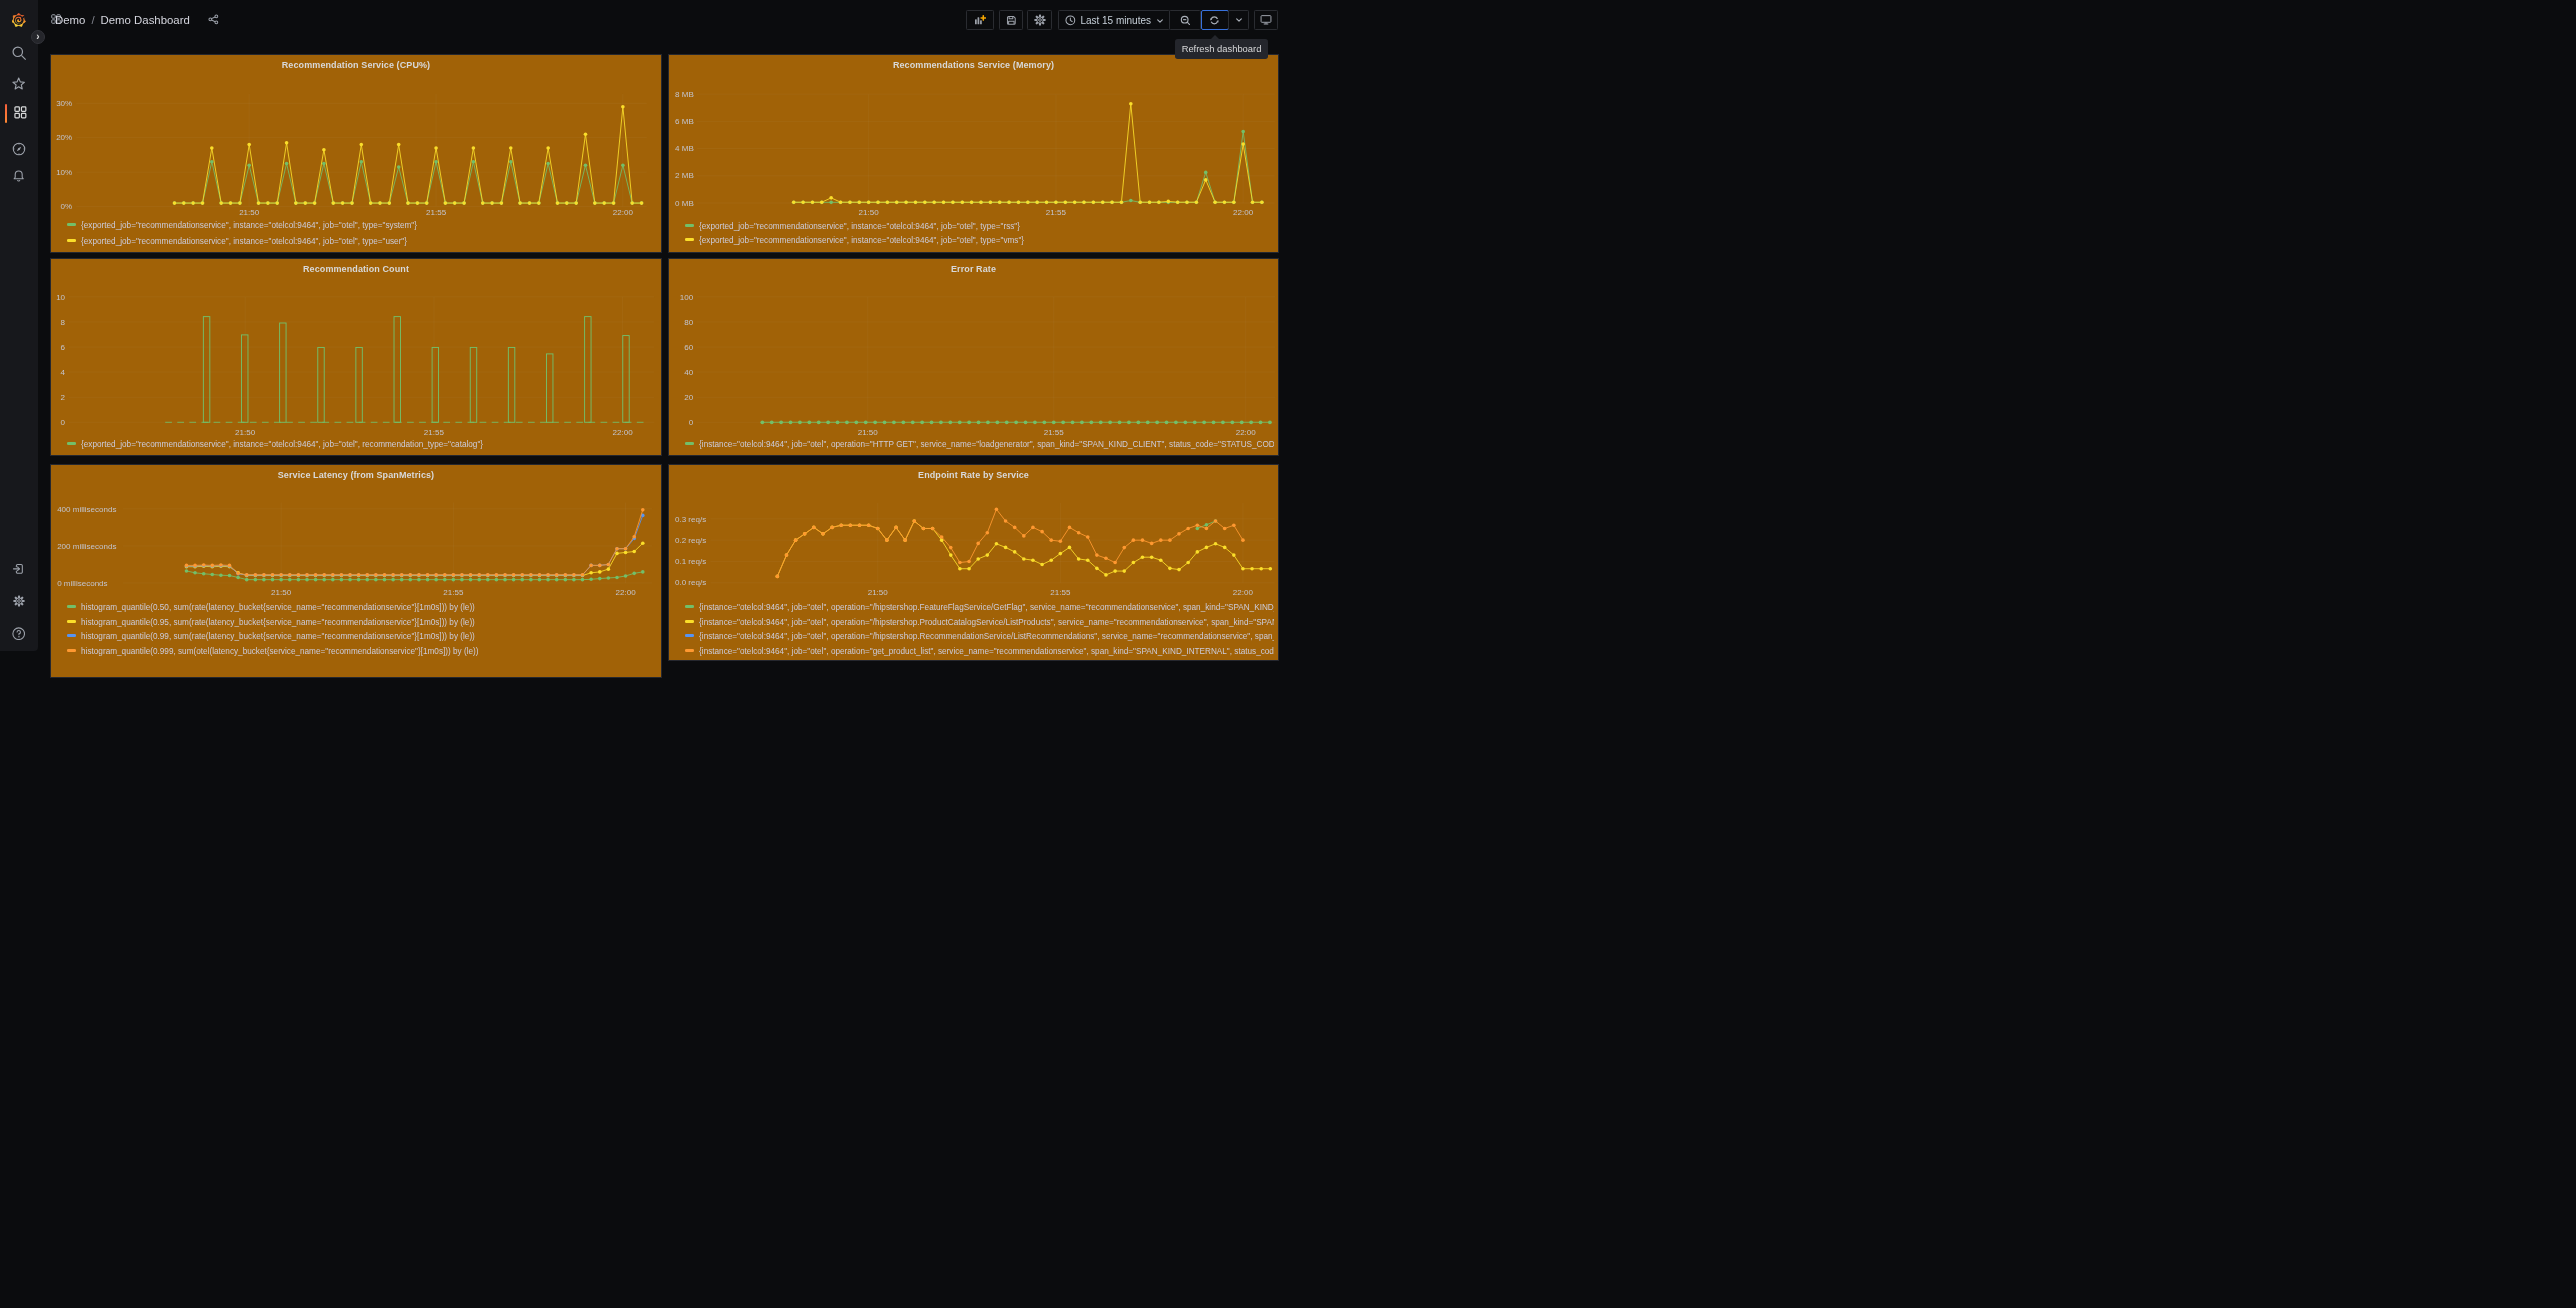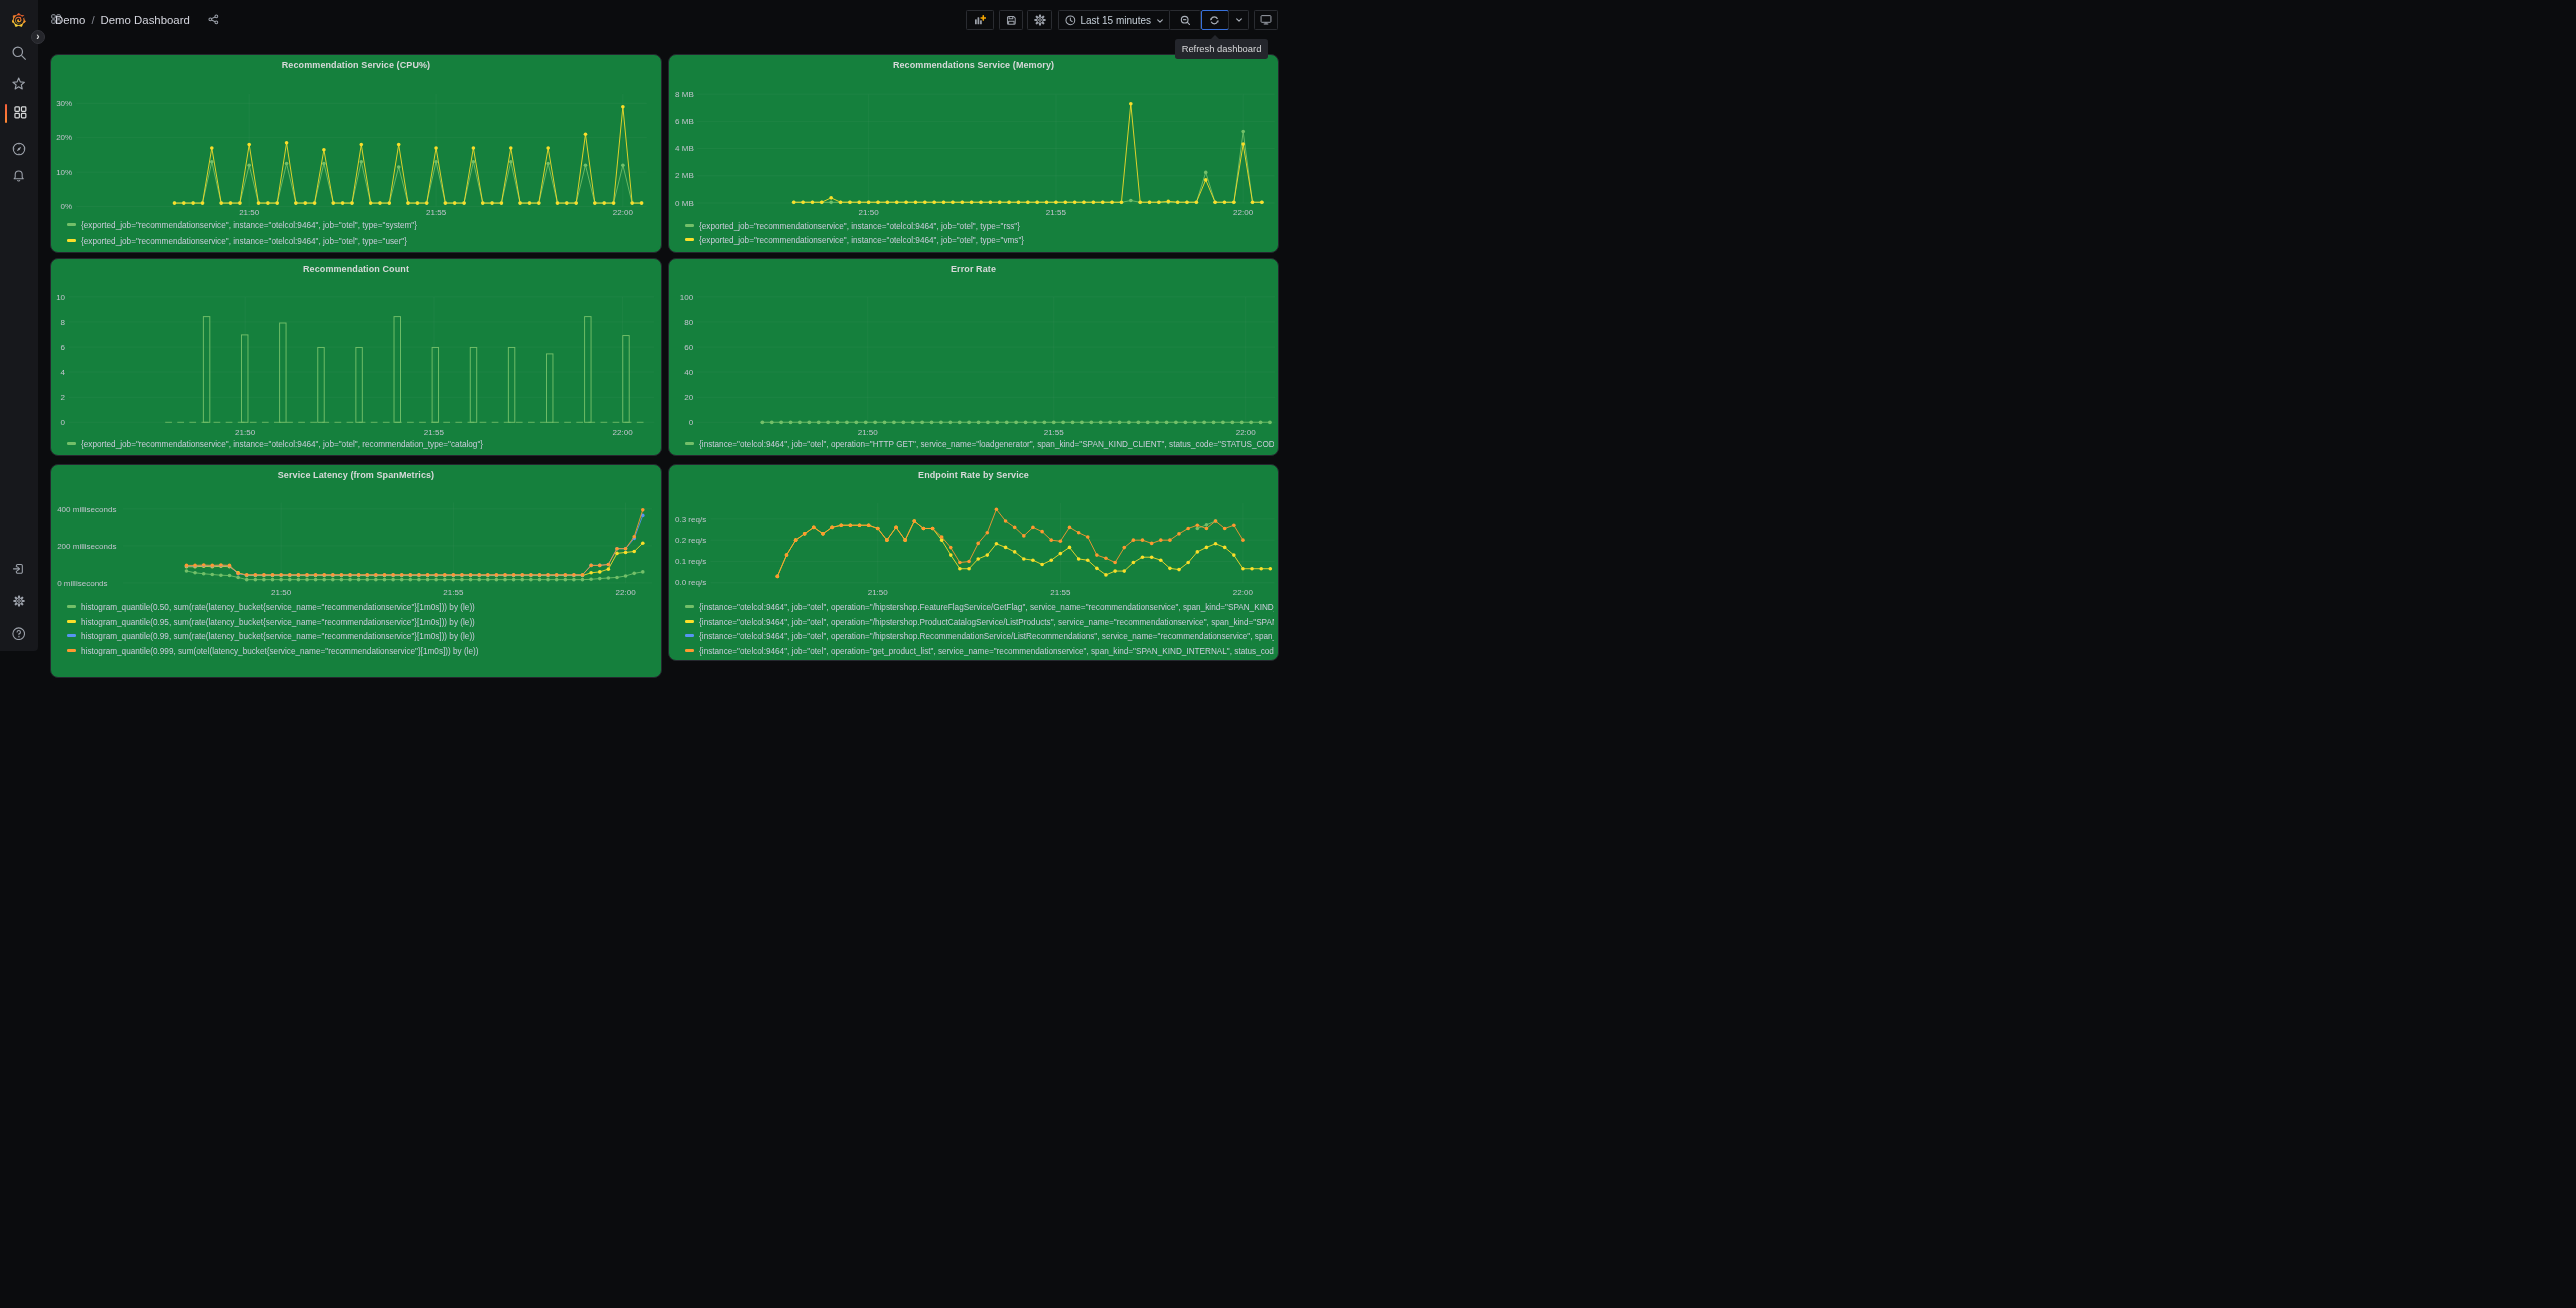--- a/index.html
+++ b/index.html
@@ -1,19 +1,19 @@
 <!DOCTYPE html>
 <html style="font-size:10.7px"><head><meta charset="utf-8"><style>
 *{margin:0;padding:0;box-sizing:border-box}
 html,body{width:1288px;height:654px;background:#0b0c0e;overflow:hidden;font-family:"Liberation Sans",sans-serif}
 #sidebar{position:absolute;left:0;top:0;width:38px;height:651px;background:#17181c;border-radius:0 0 4px 0}
 .sicon{position:absolute}
 #actbar{position:absolute;left:4.5px;top:104px;width:2.7px;height:18.5px;border-radius:1.3px;background:linear-gradient(180deg,#f55f3c,#ff8833)}
 #expbtn{position:absolute;left:31px;top:30px;width:14px;height:14px;border-radius:50%;background:#25262b;border:0.7px solid #323339;color:#d8d9da;z-index:30;text-align:center;line-height:12.8px;font-size:10px;font-weight:bold}
-.panel{position:absolute;background:#15803d;border:0.7px solid #25272e;border-radius:8px;overflow:hidden}
+.panel{position:absolute;background:#a16207;border:0.7px solid #25272e;border-radius:0;overflow:hidden}
 .ptitle{position:absolute;left:0;right:0;top:5.4px;text-align:center;font-size:9px;font-weight:bold;color:#d8d9da;letter-spacing:0.1px}
 .leg{position:absolute;left:16px;right:4px;height:11.4px;overflow:hidden;white-space:nowrap;font-size:8.2px;color:#ccccdc}
 .sw{display:inline-block;width:9.4px;height:3px;border-radius:1.3px;margin-right:4.7px;vertical-align:1.7px}
 #breadcrumb{position:absolute;left:50px;top:0;height:40px;display:flex;align-items:center;color:#d5d6de;font-size:11.4px}
 .tbtn{position:absolute;top:10px;height:20px;border:0.7px solid #2a2c31;border-radius:1.3px;display:flex;align-items:center;justify-content:center;background:rgba(24,27,31,0.0)}
 #tooltip{position:absolute;left:1175px;top:39px;width:93px;height:19.5px;background:#24262c;border-radius:2.7px;color:#d8d9da;font-size:9.4px;text-align:center;line-height:19.5px;z-index:40}
 #tooltip:before{content:"";position:absolute;left:36px;top:-4px;border:4px solid transparent;border-bottom-color:#24262c;border-top:none}
 </style></head><body>
 <div id="sidebar"></div>
 <div class="sicon" style="left:12px;top:13px"><svg width="14" height="14.4" viewBox="0 0 21 21.5" style="">

